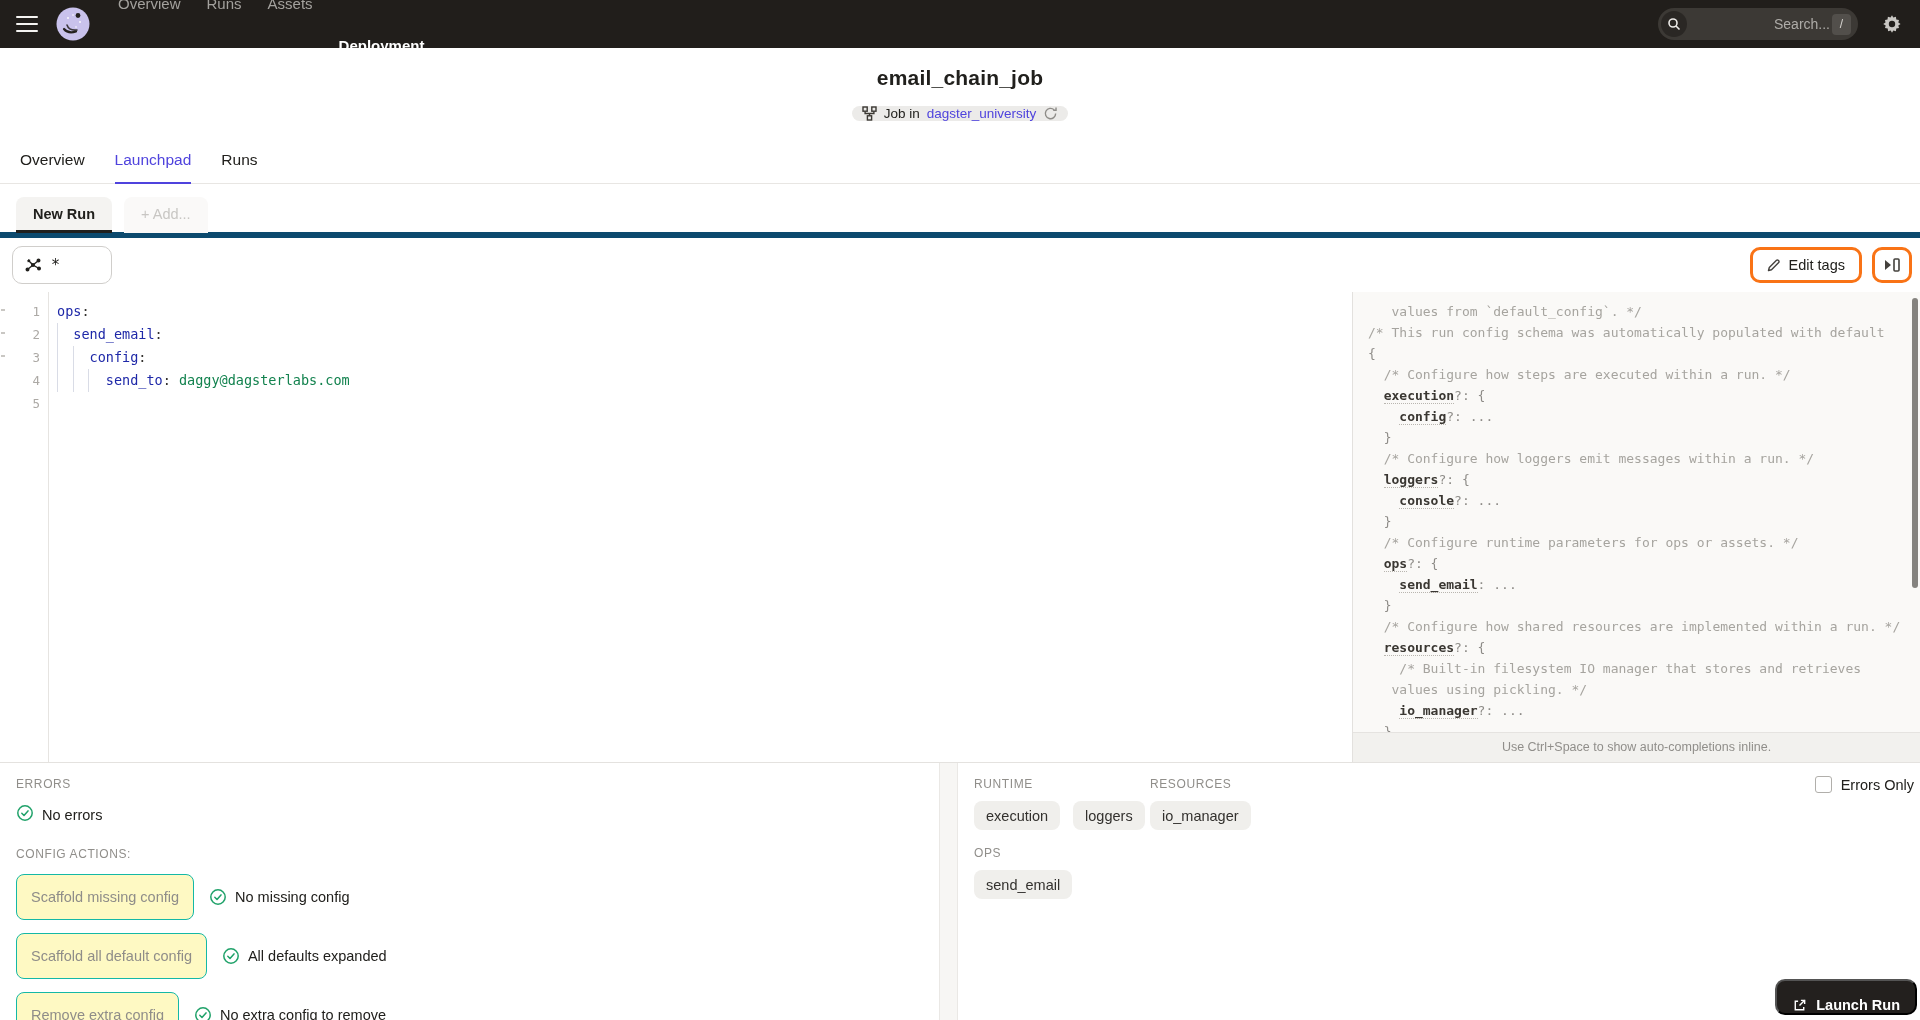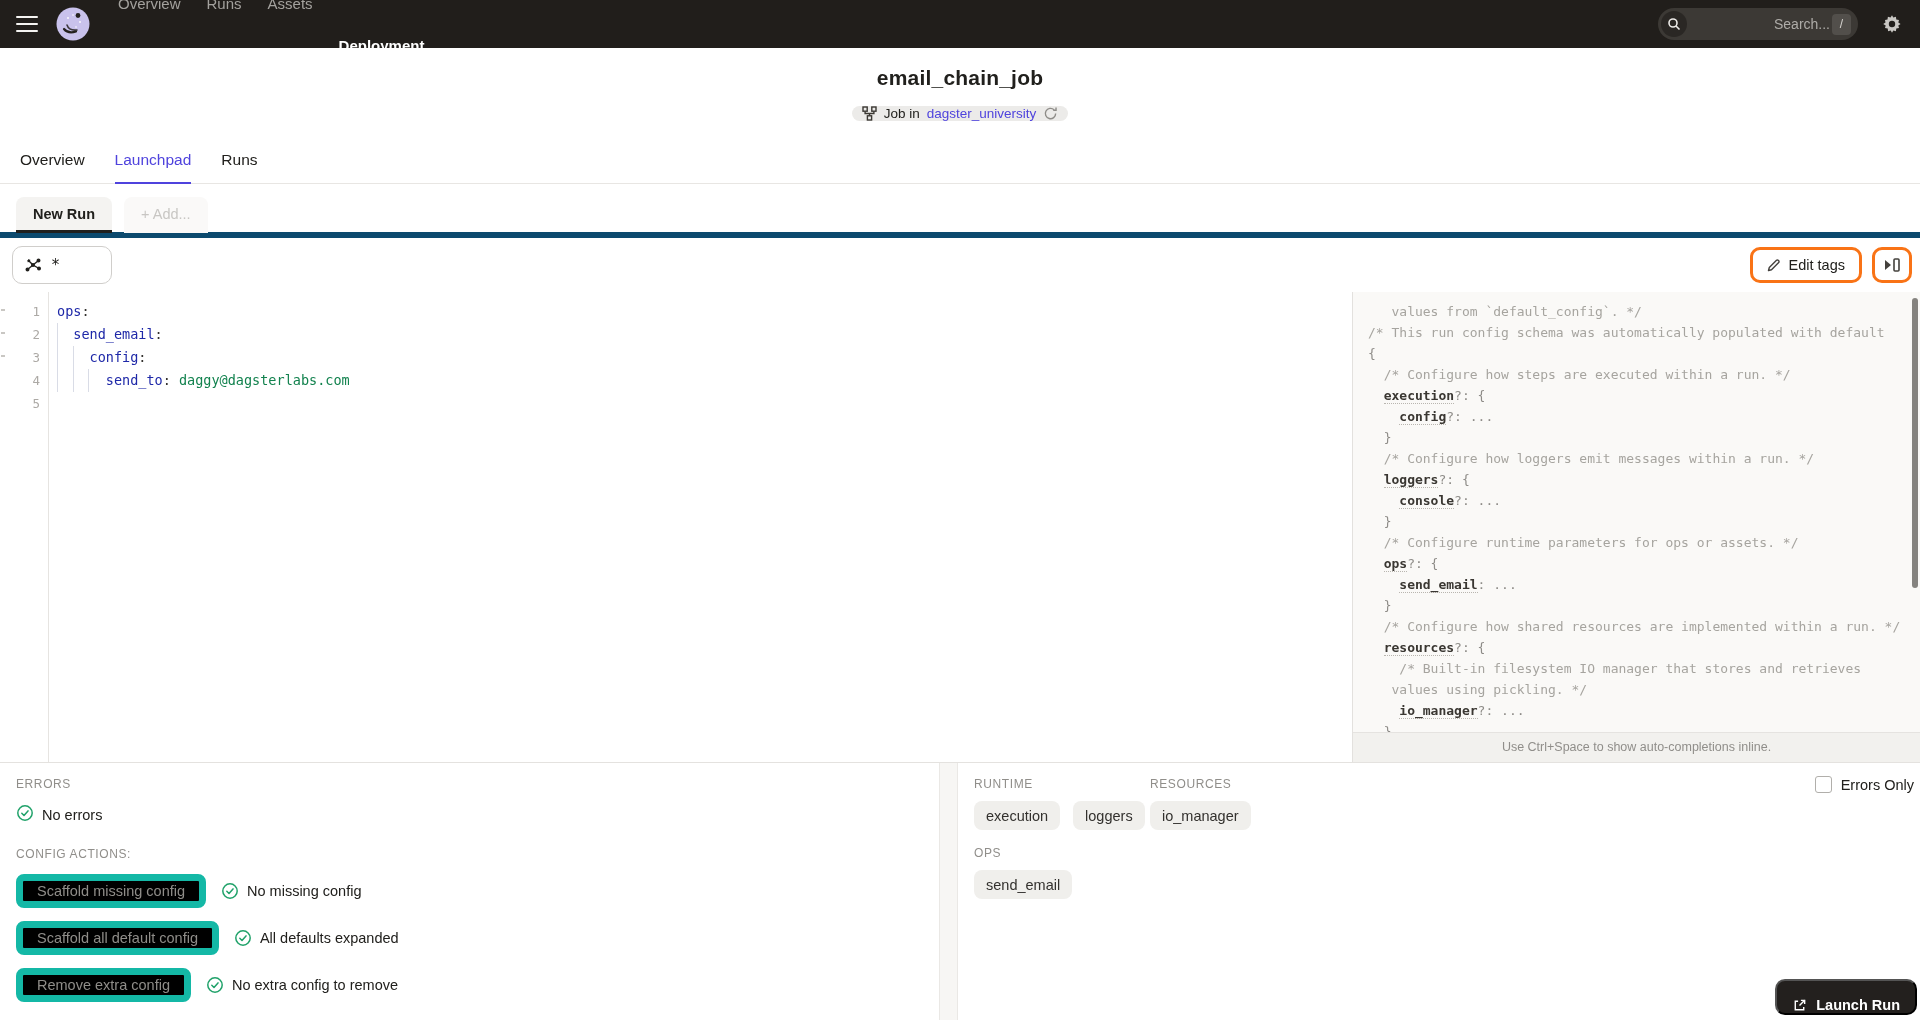--- a/index.html
+++ b/index.html
@@ -70,21 +70,21 @@
   .tk { color:#3A3732; font-weight:700; border-bottom:1px dotted #B9B6B0; }
   .schemahint { position:absolute; left:0; right:0; bottom:0; height:30px; background:#F2F1EE; border-top:1px solid #E5E3E0; display:flex; align-items:center; justify-content:center; font-family:"Liberation Sans", sans-serif; font-size:12.5px; color:#908E8A; }
   .schemathumb { position:absolute; right:2px; top:6px; width:6px; height:290px; background:#85837F; border-radius:3px; cursor:grab; }
 
   
   .bottom { height:258px; border-top:1px solid #E4E2DF; display:flex; }
   .bleft { width:939px; padding:14px 16px 0; }
   .slabel { font-size:12px; color:#908E8A; letter-spacing:.6px; }
   .statusrow { display:flex; align-items:center; gap:8px; margin:13px 0 22px; font-size:14.5px; }
   .actionrow { display:flex; align-items:center; gap:15px; margin-top:13px; }
-  .abtn { height:34px; padding:0 14px; border:7px solid #14b8a6; border-radius:8px; background:#000000; color:#8F8D89; font-size:14.5px; display:flex; align-items:center; cursor:pointer; font-family:"Liberation Sans", sans-serif; }
+  .abtn { height:46px; padding:0 14px; border:1px solid #14b8a6; border-radius:8px; background:#fef9c3; color:#8F8D89; font-size:14.5px; display:flex; align-items:center; cursor:pointer; font-family:"Liberation Sans", sans-serif; }
   .astatus { display:flex; align-items:center; gap:8px; font-size:14.5px; }
 
   .bdivider { width:19px; background:#F7F6F4; border-left:1px solid #EAE8E5; border-right:1px solid #EAE8E5; }
 
   .bright { flex:1; position:relative; padding:14px 16px 0; }
   .tagsections { display:grid; grid-template-columns:176px auto; row-gap:16px; }
   .sec-ops { grid-column:1 / -1; }
   .tagrow { display:flex; gap:13px; margin-top:10px; }
   .tag { height:29px; padding:0 12px; background:#F0EFEC; border-radius:8px; display:flex; align-items:center; font-size:14.5px; color:#33312E; cursor:pointer; }
   .errorsonly { position:absolute; top:13px; right:6px; display:flex; align-items:flex-end; gap:9px; font-size:14.5px; }

